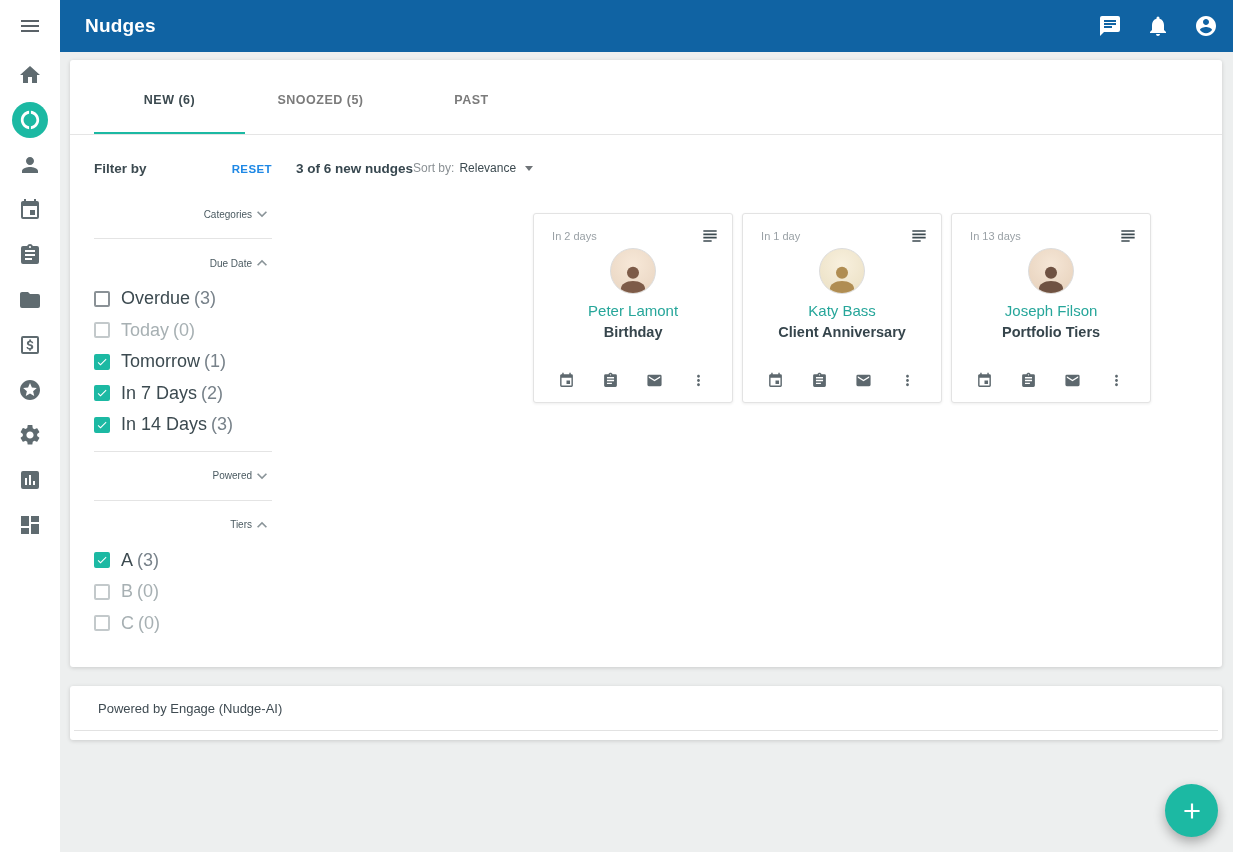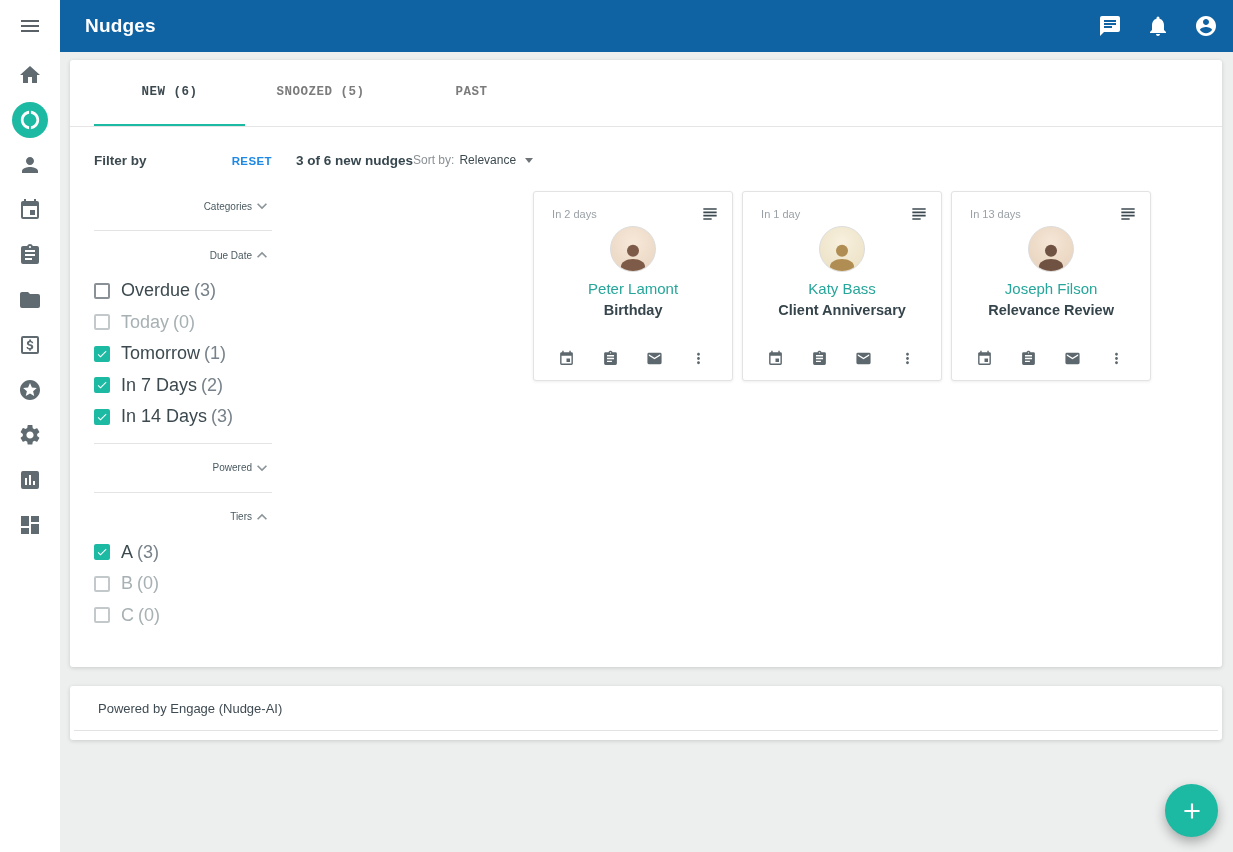--- a/index.html
+++ b/index.html
@@ -39,22 +39,22 @@
 
   
   .content { position:absolute; left:60px; top:52px; width:1173px; height:800px; padding:8px 11px 0 10px; }
   .panel { background:#fff; border-radius:3px; box-shadow:0 1px 4px rgba(0,0,0,.15); }
   .main-panel { height:607px; display:flex; flex-direction:column; }
 
   
   .tabs { display:flex; padding-left:24px; border-bottom:1px solid #e5e5e5; flex-shrink:0; }
   .tab {
     height:66px; width:151px; background:none; border:none; cursor:pointer;
-    font-family:Liberation Mono, monospace; font-size:12.5px; font-weight:700; letter-spacing:.5px;
-    color:#7b7b7b; border-bottom:2px solid transparent;
+    font-family:Liberation Sans, sans-serif; font-size:12.5px; font-weight:700; letter-spacing:.5px;
+    color:#7b7b7b; border-bottom:2px solid transparent;margin-top:8px;
   }
   .tab.active { color:#3c4a50; border-bottom-color:#1cb9a3; }
 
   .panel-body { display:flex; flex:1; min-height:0; }
 
   
   .filters { width:178px; margin-left:24px; padding-top:26px; flex-shrink:0; }
   .filters-head { display:flex; justify-content:space-between; align-items:center; margin-bottom:22px; }
   .filters-title { font-size:13.5px; font-weight:700; color:#3c4a50; }
   .reset-btn { background:none; border:none; padding:0; cursor:pointer; font-family:"Liberation Sans",sans-serif;
@@ -79,21 +79,21 @@
   
   .results { flex:1; margin-left:24px; padding:26px 58px 0 0; display:flex; flex-direction:row; }
   .results-head { display:flex; justify-content:space-between; align-items:flex-start; }
   .summary { font-size:13.5px; font-weight:700; color:#37474f; }
   .sort { display:flex; align-items:center; gap:5px; font-size:12px; color:#8a9094; cursor:pointer; }
   .sort-value { color:#3c4a50; }
   .caret { width:0; height:0; border-left:4px solid transparent; border-right:4px solid transparent;
     border-top:5px solid #6f7478; margin-left:4px; }
 
   
-  .cards { display:flex; gap:9px; margin-top:38px; }
+  .cards { display:flex; gap:9px; margin-top:52px; }
   .card { width:200px; height:190px; background:#fff; border:1px solid #e3e3e3; border-radius:3px;
     box-shadow:0 1px 3px rgba(0,0,0,.07); padding:12px 12px 0; display:flex; flex-direction:column; }
   .card-top { display:flex; justify-content:space-between; align-items:flex-start; }
   .due { font-size:11px; color:#9aa1a6; padding:4px 0 0 6px; }
   .subject-btn { width:20px; height:20px; color:#3c4a50; }
   .subject-btn svg { width:20px; height:20px; }
   .avatar { width:46px; height:46px; border-radius:50%; border:1px solid #dcdcdc; margin:2px auto 0;
     overflow:hidden; display:flex; align-items:flex-end; justify-content:center; }
   .avatar svg { width:36px; height:36px; fill:currentColor; margin-bottom:-3px; }
   .a0 { background:radial-gradient(circle at 50% 35%, #f7e8d8, #e8d4c0); color:#7d5b48; }
@@ -498,21 +498,21 @@
                     <use href="#i-subject"></use>
                   </svg>
                 </button>
             </div>
             <div class="avatar a2">
                 <svg class="ic">
                   <use href="#i-sil"></use>
                 </svg>
               </div>
             <a class="client">Joseph Filson</a>
-            <h3 class="ntitle">Relevance Review</h3>
+            <h3 class="ntitle">Portfolio Tiers</h3>
             <div class="card-actions">
               <button class="icon-btn action-btn">
                   <svg class="ic">
                     <use href="#i-event"></use>
                   </svg>
                 </button>
               <button class="icon-btn action-btn">
                   <svg class="ic">
                     <use href="#i-assign"></use>
                   </svg>

